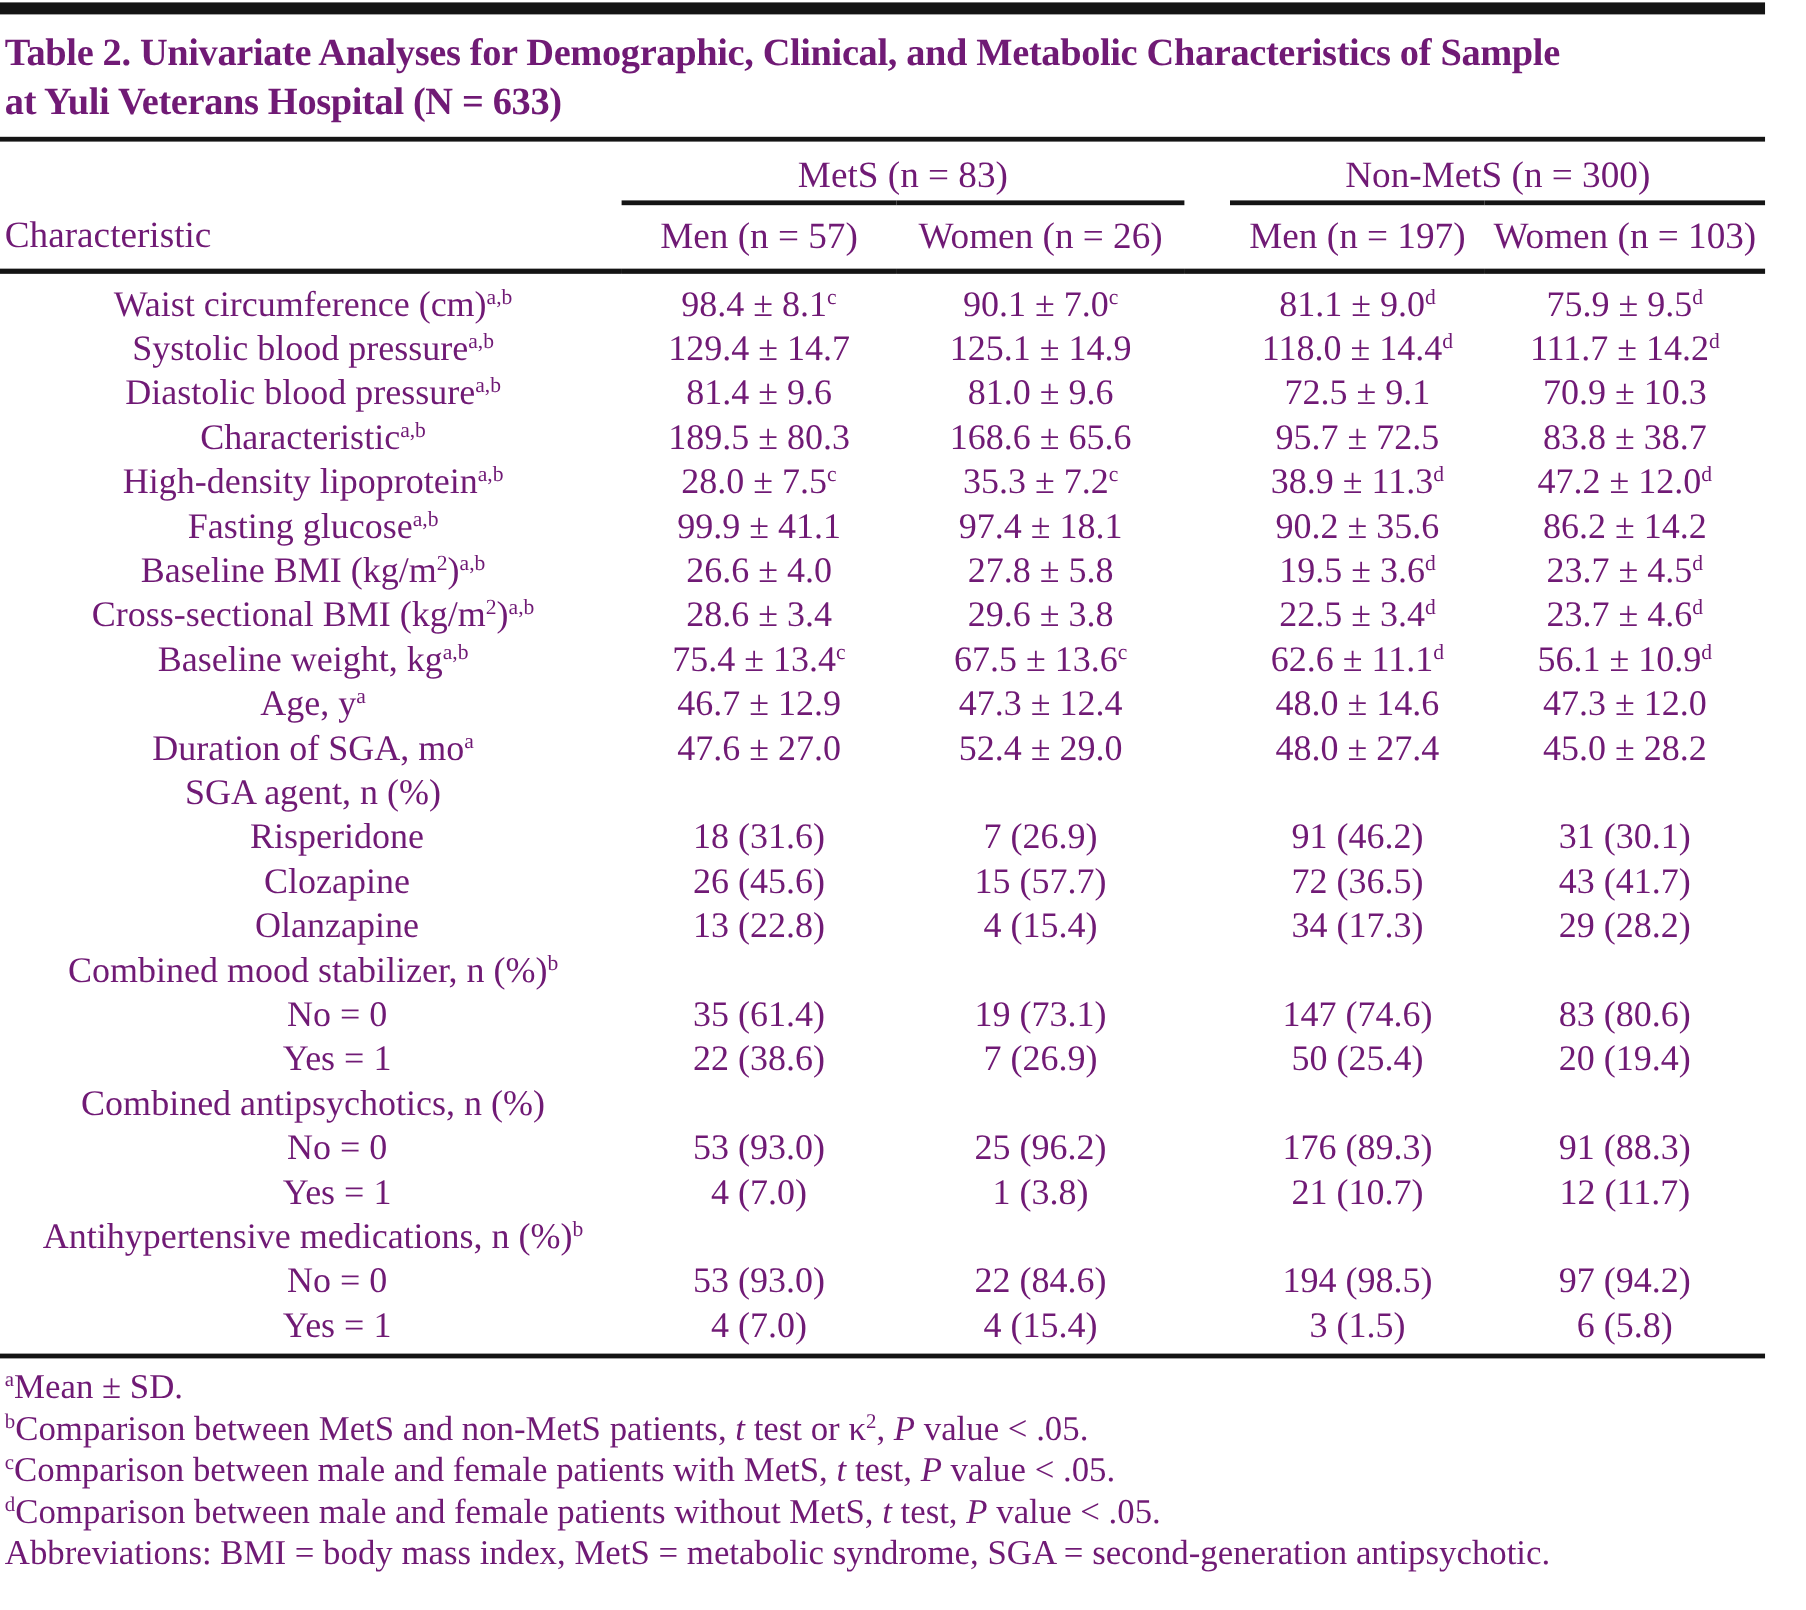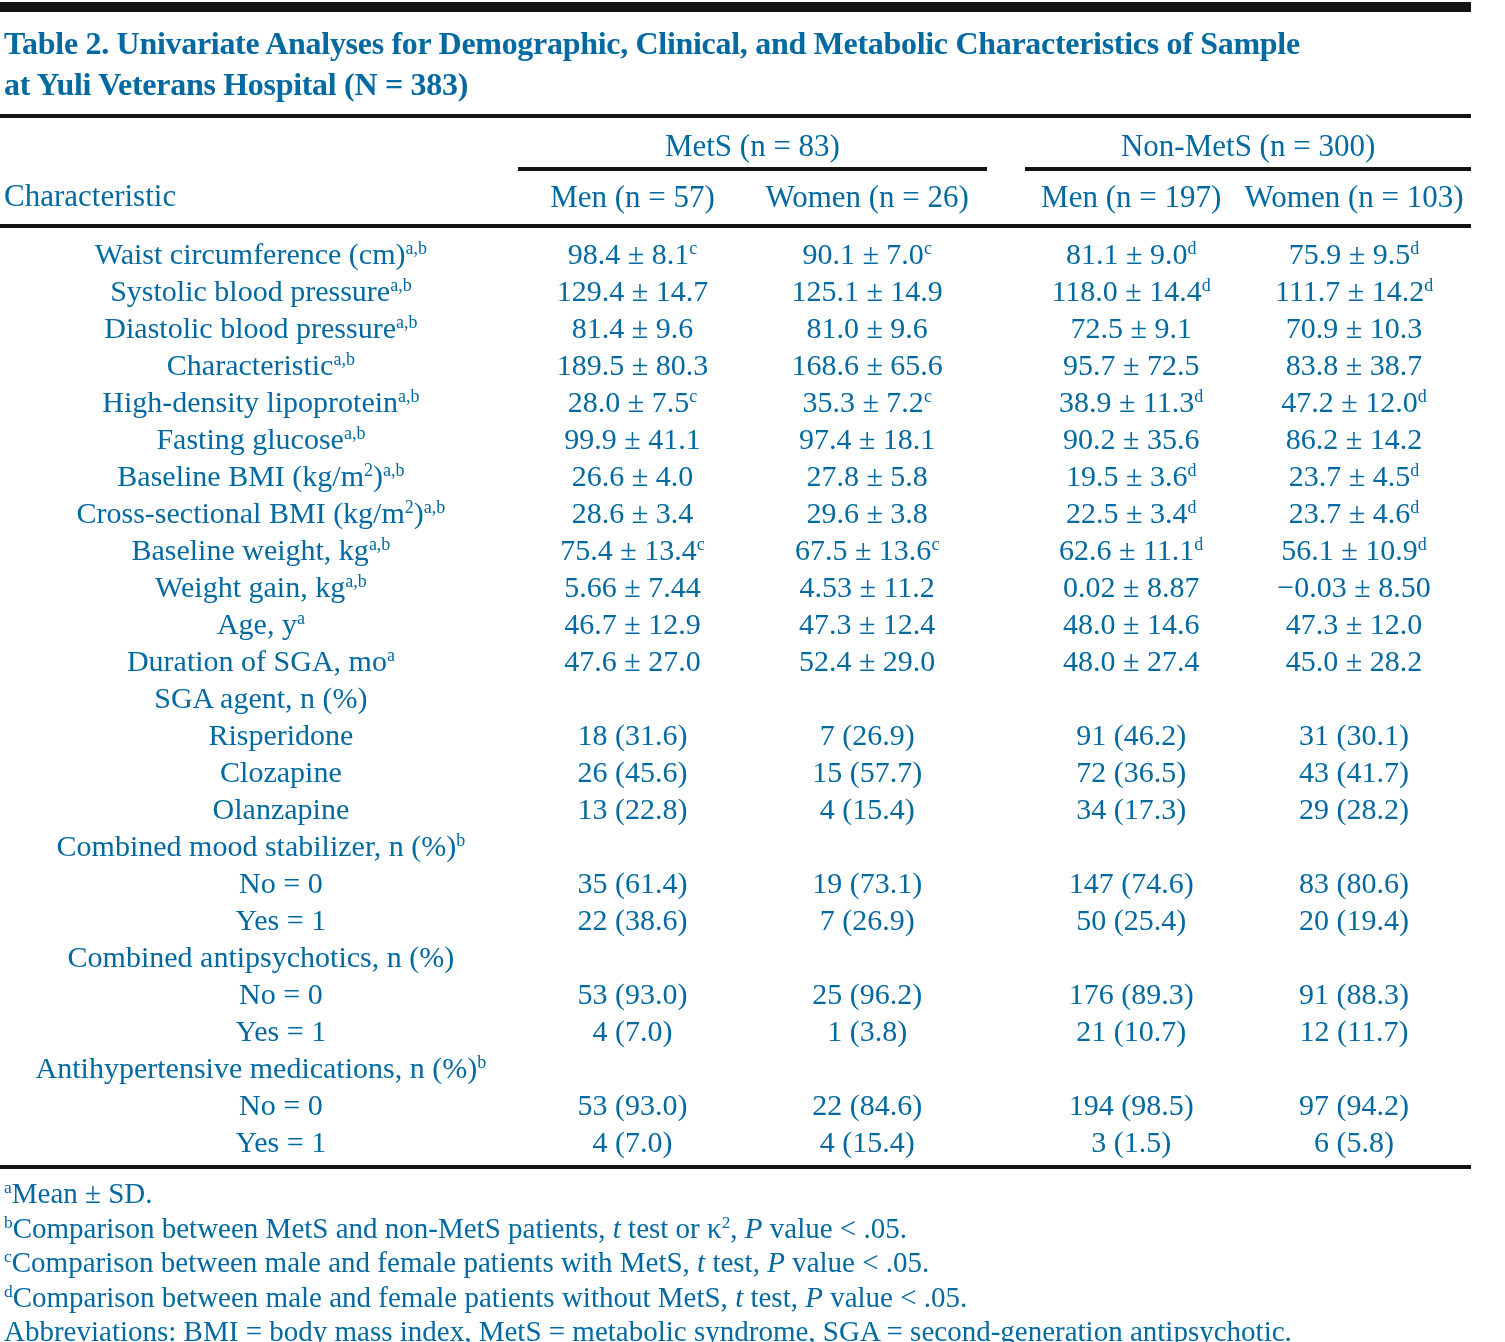--- a/index.html
+++ b/index.html
@@ -1,19 +1,19 @@
 <!DOCTYPE html>
 <html><head>
 <meta charset="utf-8">
 <style>
   html, body { margin:0; padding:0; background:#ffffff; }
   .page {
     width:1471px; height:1342px; box-sizing:border-box;
     font-family:"Liberation Serif", serif;
-    color:#0369a1; background:#ffffff; overflow:hidden;
+    color:#701a75; background:#ffffff; overflow:hidden;
     position:relative;
   }
   .rule { background:#141414; width:100%; }
   .rule-top { height:10px; margin-top:2px; }
   .rule-title { height:4px; }
   .rule-foot { height:4px; margin-top:5px; }
 
   .title {
     font-size:32px; font-weight:bold; line-height:41px;
     margin:11px 0 9px 0; padding:0 4px; letter-spacing:-0.3px;
@@ -44,21 +44,21 @@
 </style>
 </head>
 <body>
 
 <div class="page">
 
   <div class="rule rule-top"></div>
 
   <div class="title">
     <span>Table 2. Univariate Analyses for Demographic, Clinical, and Metabolic Characteristics of Sample</span><br>
-    <span>at Yuli Veterans Hospital (N = 383)</span>
+    <span>at Yuli Veterans Hospital (N = 633)</span>
   </div>
 
   <div class="rule rule-title"></div>
 
   <table>
     <colgroup>
       <col style="width:35.2%">
       <col style="width:15.6%">
       <col style="width:16.3%">
       <col style="width:2.6%">
@@ -148,28 +148,20 @@
         </tr>
         <tr>
           <td class="label"><span>Baseline weight, kg</span><sup>a,b</sup></td>
           <td class="value"><span>75.4 ± 13.4</span><sup>c</sup></td>
           <td class="value"><span>67.5 ± 13.6</span><sup>c</sup></td>
           <td></td>
           <td class="value"><span>62.6 ± 11.1</span><sup>d</sup></td>
           <td class="value"><span>56.1 ± 10.9</span><sup>d</sup></td>
         </tr>
         <tr>
-          <td class="label"><span>Weight gain, kg</span><sup>a,b</sup></td>
-          <td class="value"><span>5.66 ± 7.44</span></td>
-          <td class="value"><span>4.53 ± 11.2</span></td>
-          <td></td>
-          <td class="value"><span>0.02 ± 8.87</span></td>
-          <td class="value"><span>−0.03 ± 8.50</span></td>
-        </tr>
-        <tr>
           <td class="label"><span>Age, y</span><sup>a</sup></td>
           <td class="value"><span>46.7 ± 12.9</span></td>
           <td class="value"><span>47.3 ± 12.4</span></td>
           <td></td>
           <td class="value"><span>48.0 ± 14.6</span></td>
           <td class="value"><span>47.3 ± 12.0</span></td>
         </tr>
         <tr>
           <td class="label"><span>Duration of SGA, mo</span><sup>a</sup></td>
           <td class="value"><span>47.6 ± 27.0</span></td>

